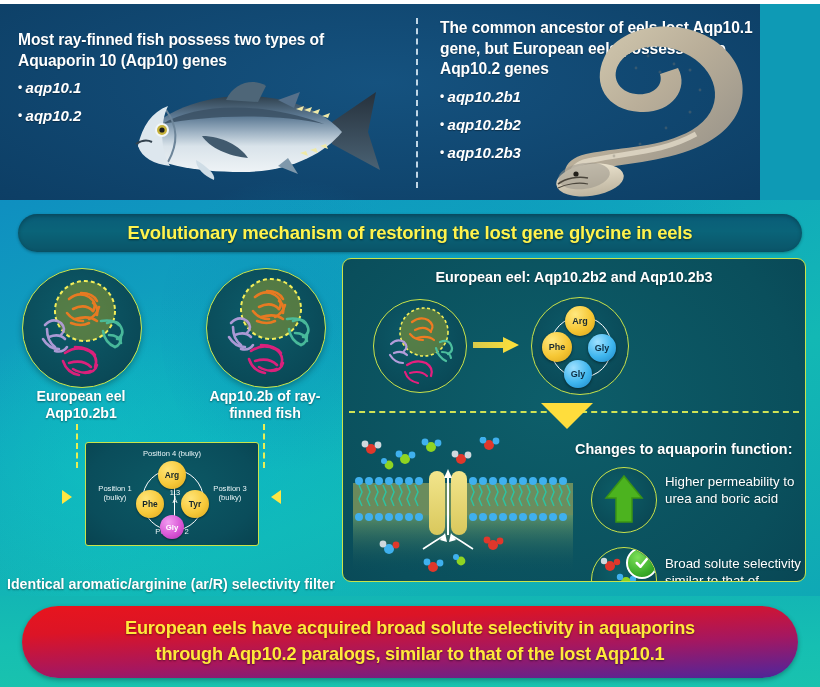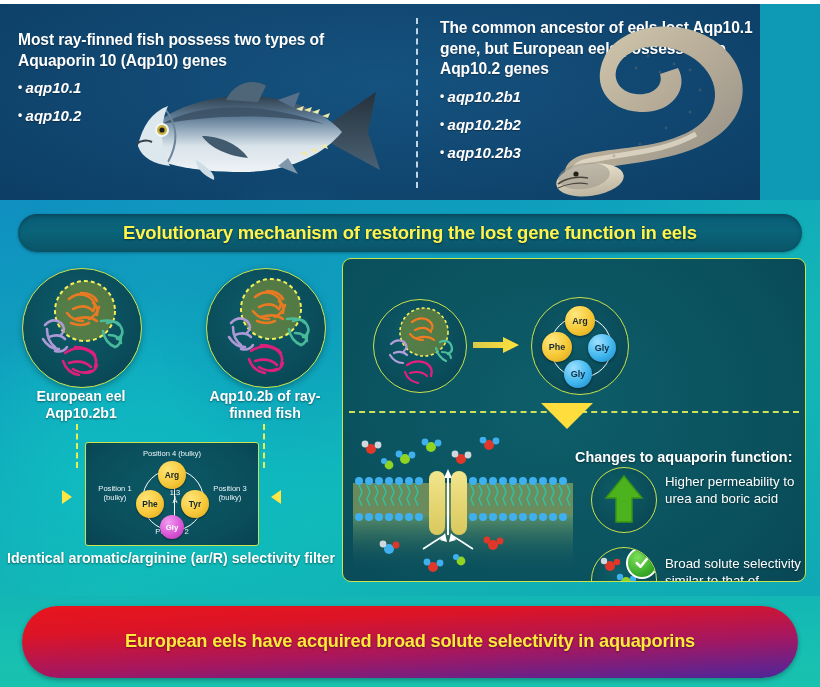--- a/index.html
+++ b/index.html
@@ -118,21 +118,21 @@
   #r-phe{left:50px;top:47px;width:28px;height:28px;}
   #r-tyr{left:95px;top:47px;width:28px;height:28px;}
   #r-gly{left:74px;top:72px;width:24px;height:24px;font-size:7.8px;}
   .angstrom{
     position:absolute;left:78px;top:46px;width:22px;text-align:center;
     color:#ffffff;font-size:7.4px;line-height:1.02;
   }
   .ang-arrow{position:absolute;left:88px;top:44px;width:1px;height:30px;background:#fff;}
 
   .filter-cap{
-    position:absolute;left:6px;top:550px;width:330px;text-align:center;
+    position:absolute;left:6px;top:576px;width:330px;text-align:center;
     color:#fff;font-size:14.2px;font-weight:bold;line-height:1.2;
     text-shadow:0 1px 2px rgba(0,0,0,.45);
   }
 
   
   .rbox{
     position:absolute;left:342px;top:258px;width:462px;height:322px;
     background:radial-gradient(ellipse 90% 110% at 45% 45%, #0d5e6a 0%, #0a4f5c 60%, #073e4d 100%);
     border:1.5px solid #c9e34a;border-radius:9px;overflow:hidden;
   }
@@ -185,21 +185,20 @@
     text-shadow:0 1px 2px rgba(0,0,0,.4);
   }
 
   
   .memwrap{position:absolute;left:10px;top:178px;width:220px;height:136px;overflow:hidden;border-radius:4px;}
 
   .changes-title{
     position:absolute;left:232px;top:182px;width:218px;
     color:#ffffff;font-size:14.4px;font-weight:bold;
     text-shadow:0 1px 2px rgba(0,0,0,.45);
-    margin-top:8px;
   }
   .ic-circle{
     position:absolute;width:64px;height:64px;border-radius:50%;
     background:radial-gradient(circle at 42% 38%, #0d5e68 0%, #0a4a56 70%, #073a48 100%);
     border:1.3px solid #c9e34a;overflow:hidden;
   }
   #icA{left:248px;top:208px;}
   #icB{left:248px;top:288px;}
   .ic-txt{
     position:absolute;color:#fff;font-size:13.3px;line-height:1.28;
@@ -354,21 +353,21 @@
       </g>
     </svg>
   </div>
 
   <div class="midbg">
     <div class="blob" style="left:160px;top:-40px;width:260px;height:330px;background:radial-gradient(circle,rgba(12,140,185,.45) 0%,rgba(12,140,185,0) 70%);"></div>
     <div class="blob" style="left:-60px;top:120px;width:300px;height:300px;background:radial-gradient(circle,rgba(16,200,195,.4) 0%,rgba(16,200,195,0) 70%);"></div>
   </div>
 
   <div class="pill">
-    <span class="pill-txt">Evolutionary mechanism of restoring the lost gene function in eels</span>
+    <span class="pill-txt">Evolutionary mechanism of restoring the lost gene glycine in eels</span>
   </div>
 
   <div class="protcircle" id="pc1">
     <svg viewBox="0 0 118 118" width="118" height="118">
       <circle cx="62" cy="42" r="30" fill="#8f9b2e" opacity=".55"></circle>
       <circle cx="62" cy="42" r="30" fill="none" stroke="#f4ef5a" stroke-width="2" stroke-dasharray="4 3"></circle>
       <g opacity=".95">
         <g stroke="#f07b21" stroke-width="2.6" fill="none" stroke-linecap="round">
           <path d="M46 30 q10 -8 20 -2 q9 6 4 14"></path>
             <path d="M50 40 q12 -6 20 2"></path>
@@ -468,20 +467,21 @@
     <div class="res gold" id="r-arg">Arg</div>
     <div class="res gold" id="r-phe">Phe</div>
     <div class="res gold" id="r-tyr">Tyr</div>
     <div class="res mag" id="r-gly">Gly</div>
   </div>
 
   <div class="filter-cap">Identical aromatic/arginine (ar/R) selectivity filter</div>
 
   <div class="rbox">
 
+    <div class="rbox-title">European eel: Aqp10.2b2 and Aqp10.2b3</div>
 
     <div class="rb-circle" id="rbc-prot">
       <svg viewBox="0 0 92 92" width="92" height="92">
         <circle cx="50" cy="32" r="24" fill="#8f9b2e" opacity=".55"></circle>
         <circle cx="50" cy="32" r="24" fill="none" stroke="#f4ef5a" stroke-width="1.6" stroke-dasharray="3 2.5"></circle>
         <g stroke="#f07b21" stroke-width="2.2" fill="none" stroke-linecap="round">
           <path d="M38 22 q8 -6 16 -2 q7 5 3 11"></path>
             <path d="M41 30 q10 -5 16 2"></path>
           <path d="M43 38 q11 -3 17 2"></path>
             <path d="M36 34 q5 6 13 6"></path>
@@ -682,16 +682,17 @@
         </svg>
       </div>
     </div>
     <div class="ic-txt" id="ictB">Broad solute selectivity similar to that of Aqp10.1</div>
   </div>
 
   <div class="botwrap"></div>
   <div class="botpill">
     <div class="botpill-txt">
       <span>European eels have acquired broad solute selectivity in aquaporins</span><br>
+      <span>through Aqp10.2 paralogs, similar to that of the lost Aqp10.1</span>
     </div>
   </div>
 
 </div>
 
 </body></html>

